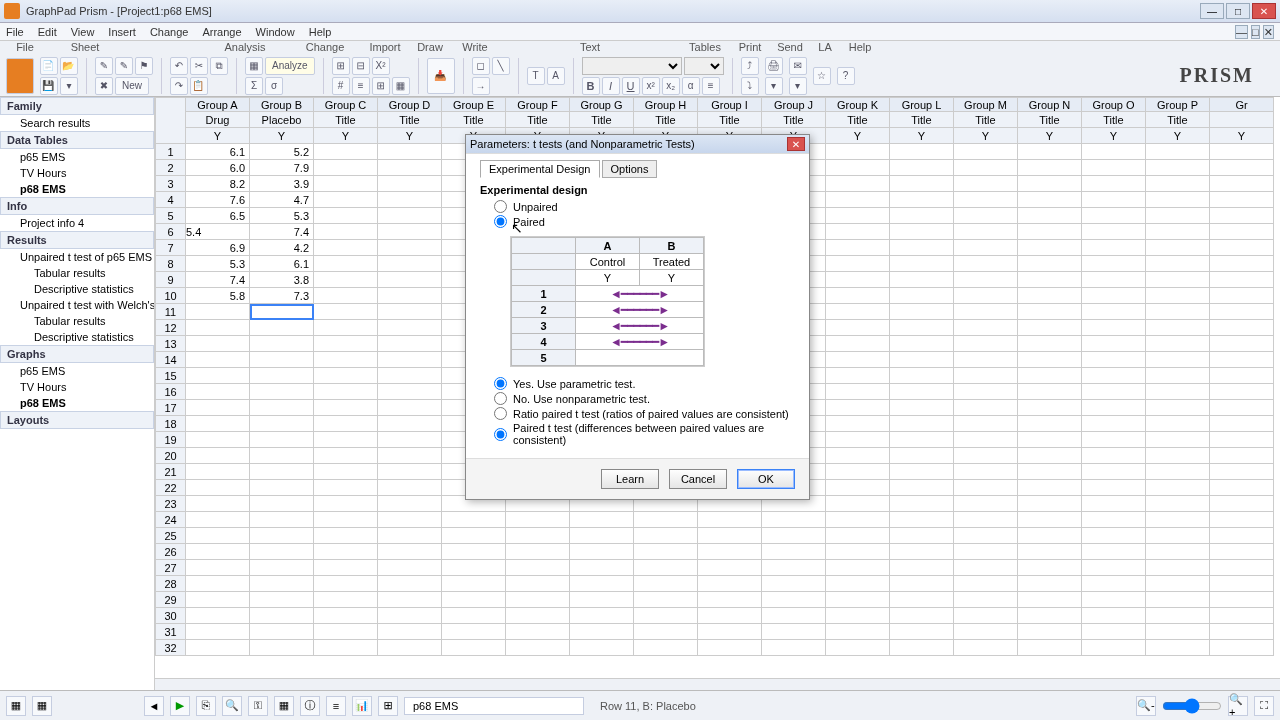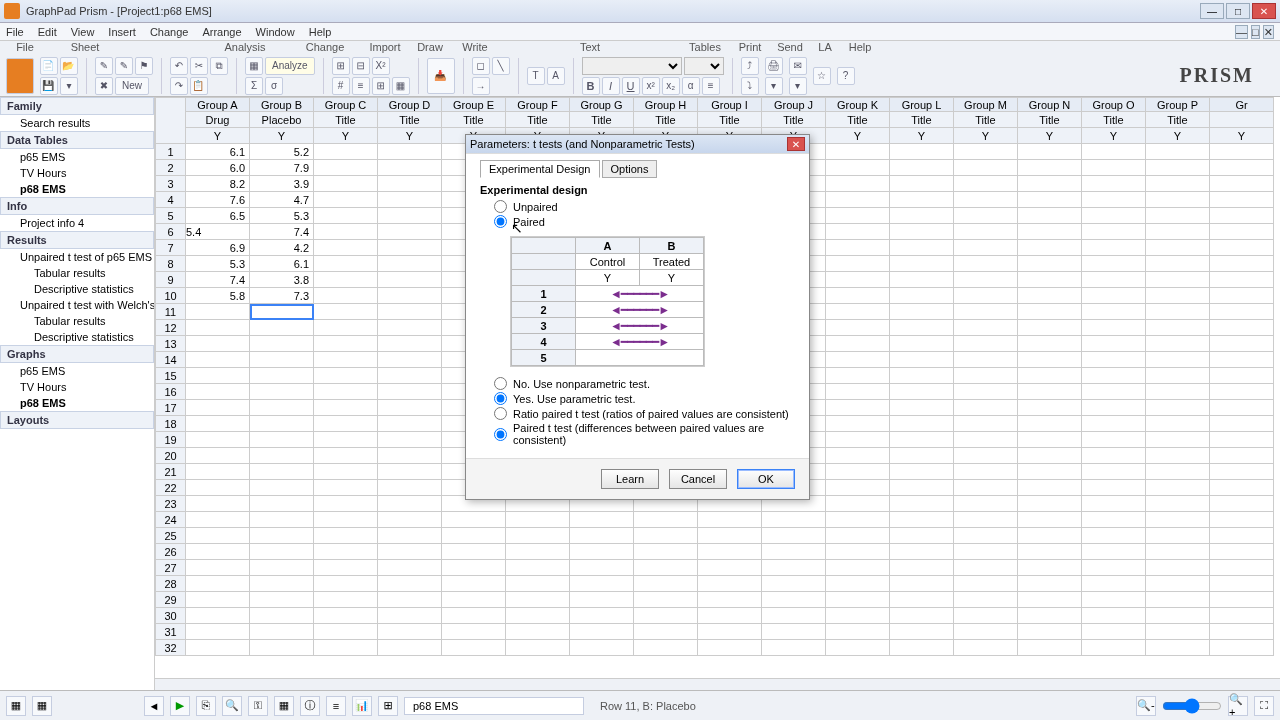--- a/index.html
+++ b/index.html
@@ -1053,26 +1053,26 @@
             </tr>
         <tr>
               <th>5</th>
               <td colspan="2"></td>
             </tr>
       </tbody>
         </table>
     </div>
 
     <label>
+        <input type="radio" name="gauss" checked="" style="">
+        <span>Yes. Use parametric test.</span>
+      </label>
+    <label>
         <input type="radio" name="gauss" style="">
         <span>No. Use nonparametric test.</span>
-      </label>
-    <label>
-        <input type="radio" name="gauss" checked="" style="">
-        <span>Yes. Use parametric test.</span>
       </label>
 
     <label>
         <input type="radio" name="test" style="">
         <span>Ratio paired t test (ratios of paired values are consistent)</span>
       </label>
     <label>
         <input type="radio" name="test" checked="" style="">
         <span>Paired t test (differences between paired values are consistent)</span>
       </label>

